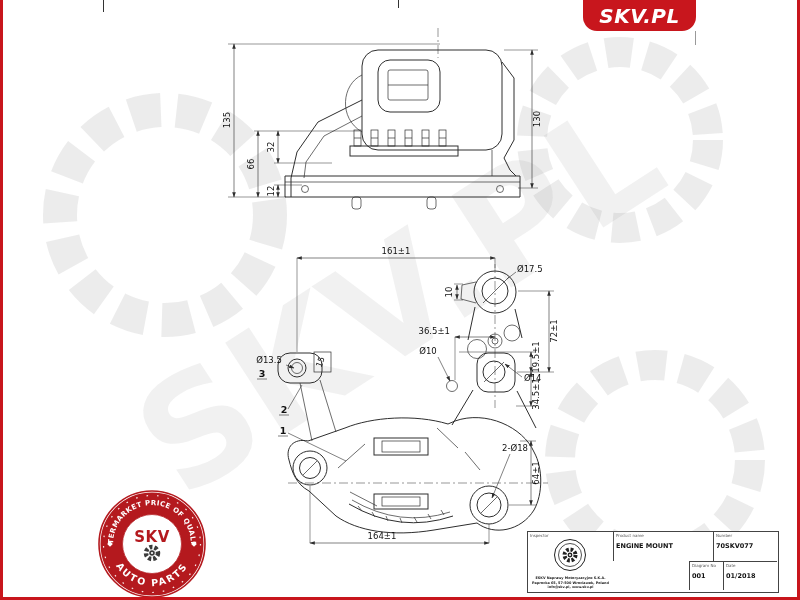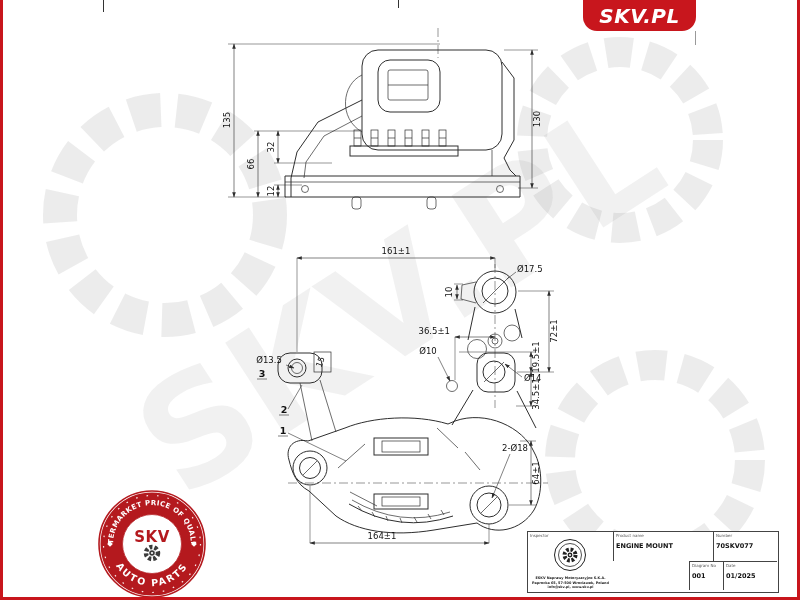--- a/index.html
+++ b/index.html
@@ -241,21 +241,21 @@
     <div class="cell" style="left:185px;top:0;width:68px;height:29px;border-top:none;">
       <span class="lab">Number</span>
       <span class="val">70SKV077</span>
     </div>
     <div class="cell" style="left:161px;top:29px;width:34px;height:29px;">
       <span class="lab">Diagram No</span>
       <span class="val">001</span>
     </div>
     <div class="cell" style="left:195px;top:29px;width:54px;height:29px;">
       <span class="lab">Date</span>
-      <span class="val">01/2025</span>
+      <span class="val">01/2018</span>
     </div>
   </div>
 
   <div class="logo-tab">
     <span>SKV.PL</span>
   </div>
 
   <div class="tick" style="left:103px;top:0;width:1px;height:12px;"></div>
   <div class="tick" style="left:398px;top:0;width:1px;height:8px;"></div>
   <div class="tick" style="left:695px;top:31px;width:1px;height:14px;background:#999;"></div>

